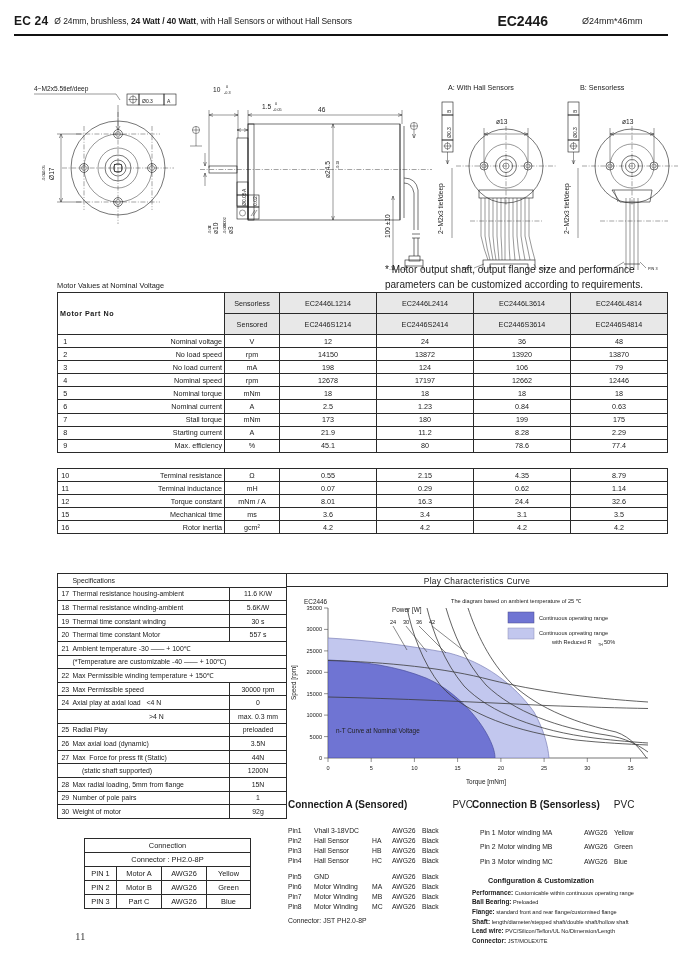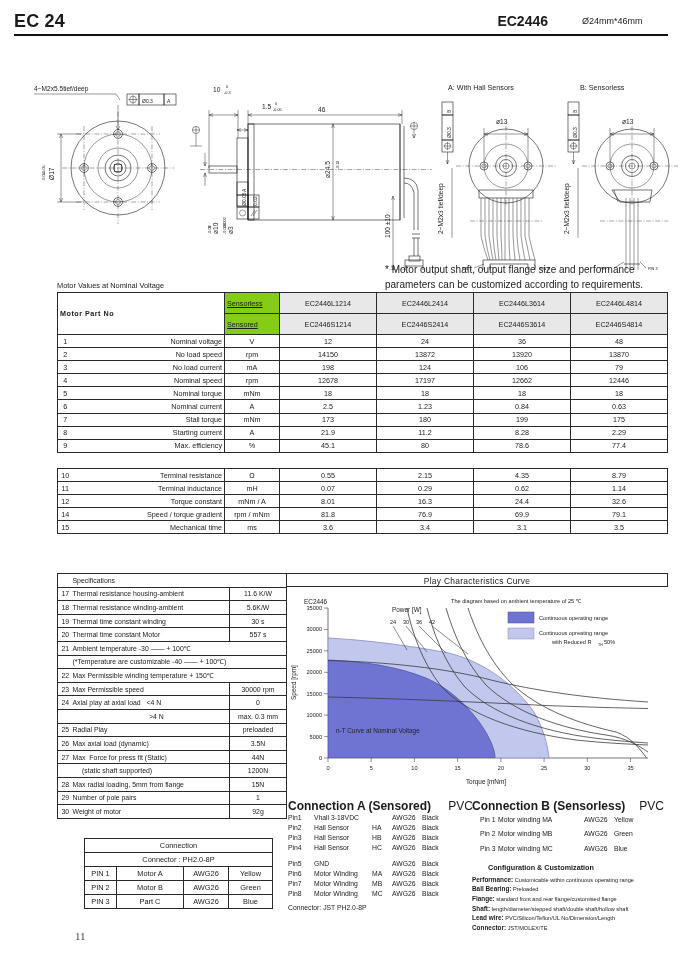--- a/index.html
+++ b/index.html
@@ -12,21 +12,21 @@
     position: relative;
     overflow: hidden;
     font-size: 7px;
   }
 
   
   #header {
     position:absolute; left:14px; top:8px; width:654px; height:26px;
     display:flex; align-items:center;
   }
-  #header .ec24 { font-size:18px; font-weight:bold; letter-spacing:.2px; }
+  #header .ec24 { font-size:12px; font-weight:bold; letter-spacing:.2px; }
   #header .sub  { font-size:8.5px; margin-left:6px; letter-spacing:-.1px; }
   #header .sub b { font-weight:bold; }
   #header .model { font-size:14px; font-weight:bold; margin-left:auto; }
   #header .dim { font-size:9px; margin-left:34px; width:86px; }
   #headrule { position:absolute; left:14px; top:34px; width:654px; height:2.2px; background:#111; }
 
   
   #drawings { position:absolute; left:0px; top:38px; width:680px; height:232px; }
   #drawings svg { display:block; }
   .dtxt { font-family:"Liberation Sans", sans-serif; font-size:6.6px; fill:#1a1a1a; }
@@ -51,21 +51,21 @@
   .c-unit { width:55px;  text-align:center; }
   .c-val  { width:97px;  text-align:center; font-size:9px; }
 
   #tblA { position:absolute; left:57px; top:292px; }
   #tblB { position:absolute; left:57px; top:468px; }
 
   .hdr-partno {
     width:167px; text-align:left; font-size:13px; font-weight:bold;
     letter-spacing:.5px; vertical-align:middle;
   }
-  .hdr-grey { background:#84cc16; font-size:7.4px;text-decoration:underline; }
+  .hdr-grey { background:#e5e5e5; text-align:center; font-size:7.4px; }
   .hdr-part { background:#e8e8e8; text-align:center; font-size:8.2px; }
   .hdr-tall { height:21px !important; }
 
   
   #tblS { position:absolute; left:57px; top:573px; border-collapse:collapse; table-layout:fixed; }
   #tblS td { border:.7px solid #2a2a2a; font-size:6.9px; height:13.6px; padding:0 2px; }
   .s-num  { width:13px; text-align:center; border-right:none !important; padding-right:0 !important;}
   .s-name { width:159px; text-align:left; border-left:none !important; }
   .s-val  { width:57px; text-align:center; }
   .s-title{ text-align:left; font-size:7.6px; }
@@ -78,46 +78,47 @@
   }
 
   
   #chart { position:absolute; left:286px; top:590px; width:390px; height:200px; }
   .ctxt { font-family:"Liberation Sans", sans-serif; font-size:5.6px; fill:#222; }
   .ctxt6 { font-family:"Liberation Sans", sans-serif; font-size:6.4px; fill:#222; }
 
   
   #tblC { position:absolute; left:84px; top:838px; border-collapse:collapse; table-layout:fixed; }
   #tblC td { border:.7px solid #2a2a2a; font-size:7.4px; height:14px; text-align:center; padding:0 3px; }
-  .cc1{width:32px;} .cc2{width:67px;margin-left:12px;} .cc3{width:45px;} .cc4{width:44px;}
+  .cc1{width:32px;} .cc2{width:45px;margin-left:12px;} .cc3{width:45px;} .cc4{width:44px;}
 
   
   #connA { position:absolute; left:288px; top:799px; width:185px; }
   #connB { position:absolute; left:472px; top:799px; width:200px; }
-  .cHead { font-size:12px; font-weight:bold; margin-bottom:0; }
+  .cHead { font-size:10px; font-weight:bold; margin-bottom:16px; }
   .prow { display:flex; font-size:6.8px; line-height:1.45; }
   .prow .p1{ width:26px; }
   .prow .p2{ width:58px; }
   .prow .p3{ width:20px; }
   .prow .p4{ width:30px; }
   .prow .p5{ width:30px; }
   .conn-foot { font-size:6.8px; margin-top:5px; }
 
   .cfgTitle { font-size:7.2px; font-weight:bold; margin:7px 0 3px 16px; }
   .cfgRow { font-size:5.6px; line-height:1.5; }
   .cfgRow b { font-size:6.4px; }
 
   
   #pageno { position:absolute; left:75px; top:930px; font-size:11px; font-family:"Liberation Serif", serif; color:#444; }
 </style>
 </head>
 <body>
 
 <div id="header">
   <span class="ec24">EC 24</span>
+  <span class="sub"><span>Ø 24mm, brushless, </span><b>24 Watt / 40 Watt</b><span>, with Hall Sensors or without Hall Sensors</span></span>
   <span class="model">EC2446</span>
   <span class="dim">Ø24mm*46mm</span>
 </div>
 <div id="headrule"></div>
 
 <div id="drawings">
 <svg width="680" height="232" viewBox="0 0 680 232">
 
   <g>
 
@@ -500,36 +501,36 @@
       <tr>
         <td class="c-num">12</td>
         <td class="c-name">Torque constant</td>
         <td class="c-unit">mNm / A</td>
         <td class="c-val">8.01</td>
         <td class="c-val">16.3</td>
         <td class="c-val">24.4</td>
         <td class="c-val">32.6</td>
       </tr>
       <tr>
-        <td class="c-num">14</td>
-        <td class="c-name">Speed / torque gradient</td>
-        <td class="c-unit">rpm / mNm</td>
-        <td class="c-val">81.8</td>
-        <td class="c-val">76.9</td>
-        <td class="c-val">69.9</td>
-        <td class="c-val">79.1</td>
-      </tr>
-      <tr>
         <td class="c-num">15</td>
         <td class="c-name">Mechanical time</td>
         <td class="c-unit">ms</td>
         <td class="c-val">3.6</td>
         <td class="c-val">3.4</td>
         <td class="c-val">3.1</td>
         <td class="c-val">3.5</td>
+      </tr>
+      <tr>
+        <td class="c-num">16</td>
+        <td class="c-name">Rotor inertia</td>
+        <td class="c-unit">gcm²</td>
+        <td class="c-val">4.2</td>
+        <td class="c-val">4.2</td>
+        <td class="c-val">4.2</td>
+        <td class="c-val">4.2</td>
       </tr>
     </tbody>
 </table>
 
 <table id="tblS">
   <tbody>
     <tr>
       <td class="s-num"></td>
       <td class="s-name s-title" colspan="2">Specifications</td>
     </tr>

